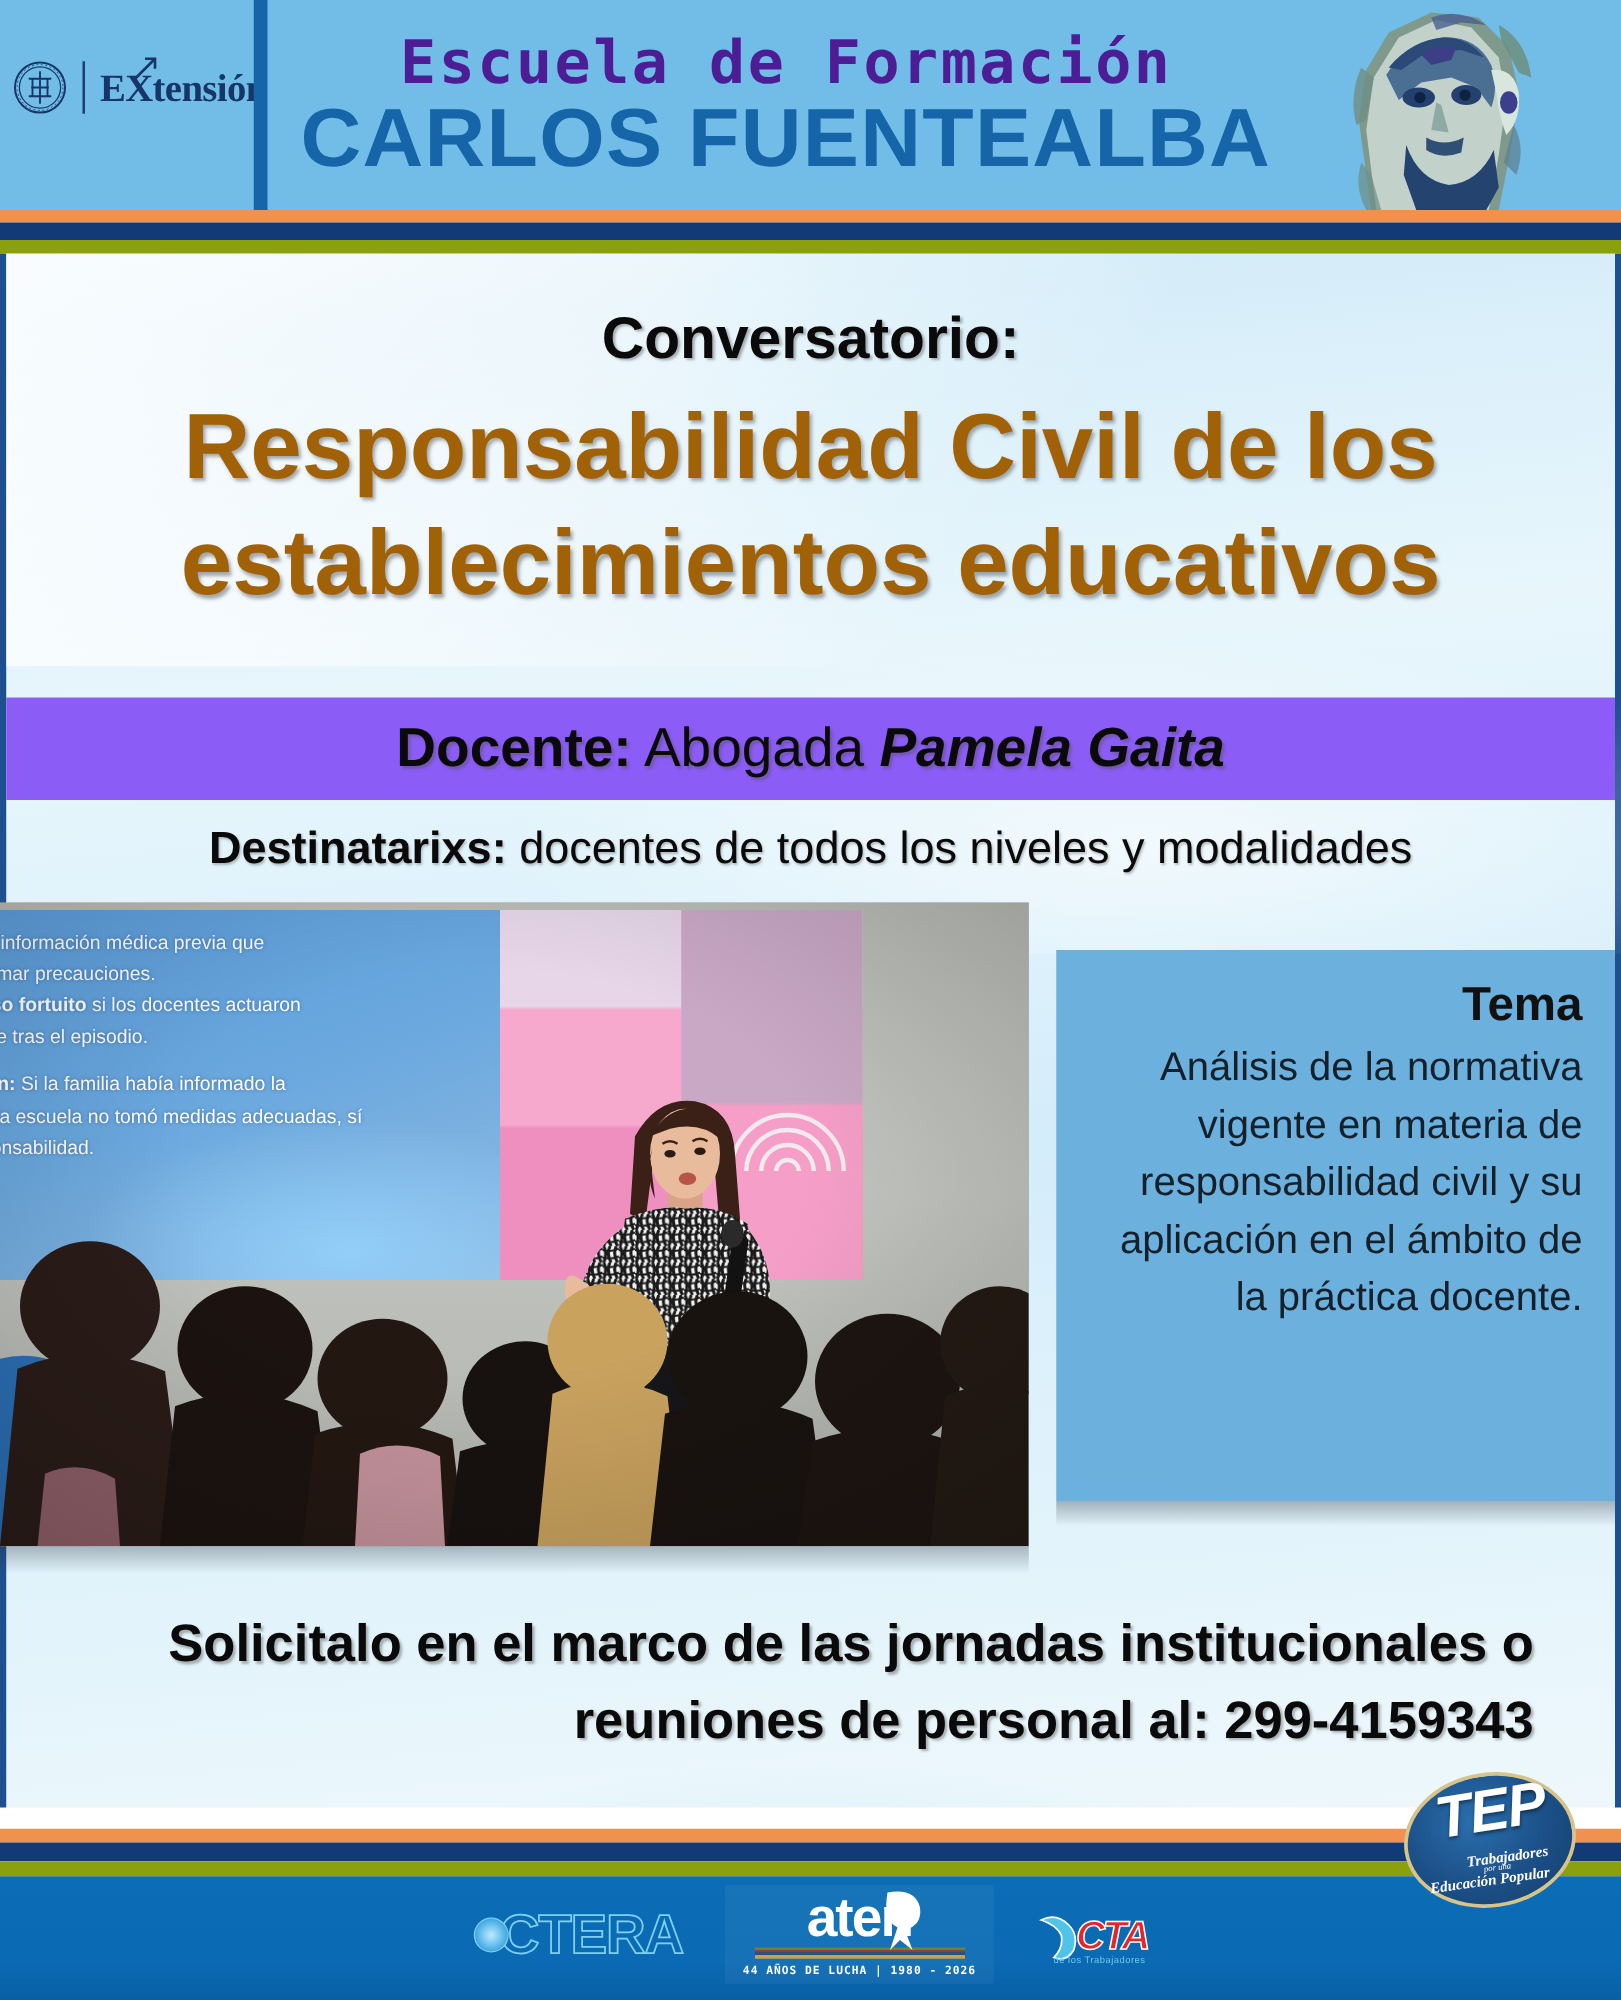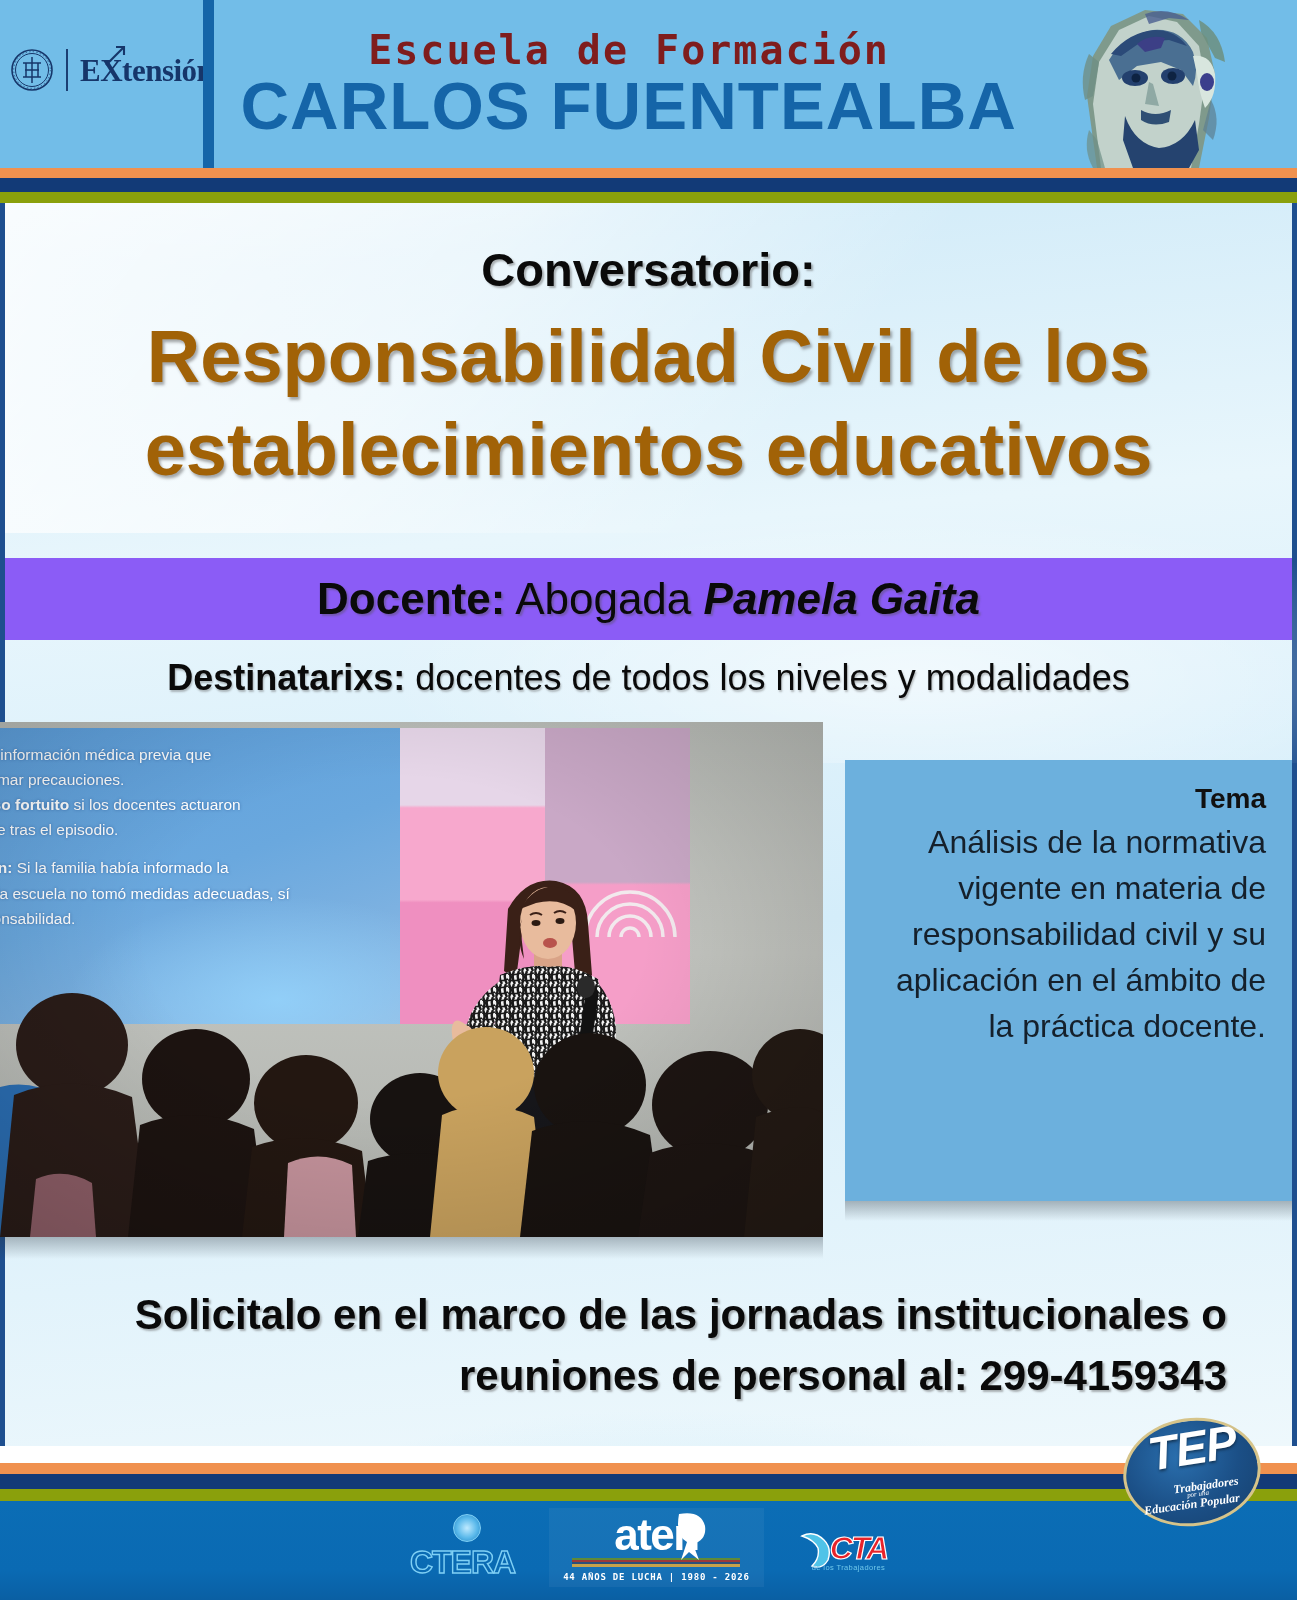--- a/index.html
+++ b/index.html
@@ -39,21 +39,21 @@
     position:absolute; left:203px; top:0; width:11px; height:168px;
     background:#1565a8;
   }
   .hdr-titles {
     position:absolute; left:214px; top:0; width:800px; height:168px;
     display:flex; flex-direction:column; justify-content:center;
     align-items:center; padding-left:30px;
   }
   .escuela {
     font-family:"DejaVu Sans Mono", monospace;
-    font-size:40px; font-weight:700; color:#7f1d1d;
+    font-size:48px; font-weight:700; color:#4c1d95;
     letter-spacing:2px; line-height:1.05; margin-bottom:2px;
     white-space:nowrap;
   }
   .fuentealba {
     font-family:"Liberation Sans Narrow","Liberation Sans", sans-serif;
     font-size:66px; font-weight:700; color:#1565a8;
     letter-spacing:1px; line-height:1; white-space:nowrap;
     transform:scaleX(1.02);
   }
   .portrait {
@@ -181,21 +181,21 @@
 
   
   .tema-panel {
     position:absolute; left:845px; top:760px; width:447px; height:441px;
     background:#6cb0dd;
     padding:24px 26px 0 20px;
     text-align:right;
   }
   .tema-title {
     font-family:"Liberation Sans", sans-serif;
-    font-size:28px; font-weight:700; color:#111; line-height:1.1;
+    font-size:38px; font-weight:700; color:#111; line-height:1.1;
     margin-bottom:4px;
   }
   .tema-body {
     font-family:"Liberation Sans", sans-serif;
     font-size:32px; color:#15202b; line-height:1.44;
   }
   .tema-shadow {
     position:absolute; left:845px; top:1201px; width:447px; height:20px;
     background:linear-gradient(180deg, rgba(40,50,60,0.34) 0%, rgba(40,50,60,0) 100%);
   }
@@ -224,22 +224,22 @@
   .footer-logos {
     position:absolute; left:0; top:0; width:1297px; height:99px;
     display:flex; align-items:center; justify-content:center; gap:34px;
     padding-bottom:6px;
   }
 
   
   .ctera {
     display:flex; align-items:center; gap:2px;
     font-family:"Liberation Sans Narrow","Liberation Sans", sans-serif;
-    font-size:32px; font-weight:700; letter-spacing:-1px;
-    color:transparent;flex-direction:column; -webkit-text-stroke:1.4px #7fd0f5;
+    font-size:44px; font-weight:700; letter-spacing:-1px;
+    color:transparent; -webkit-text-stroke:1.4px #7fd0f5;
   }
   .ctera-dot {
     width:28px; height:28px; border-radius:50%;
     border:1.6px solid #7fd0f5;
     background:radial-gradient(circle at 50% 50%, #bfeaff 0%, #59b8ea 55%, #1f7fc0 100%);
     margin-right:-9px; position:relative; z-index:2;
   }
 
   
   .aten-box {

